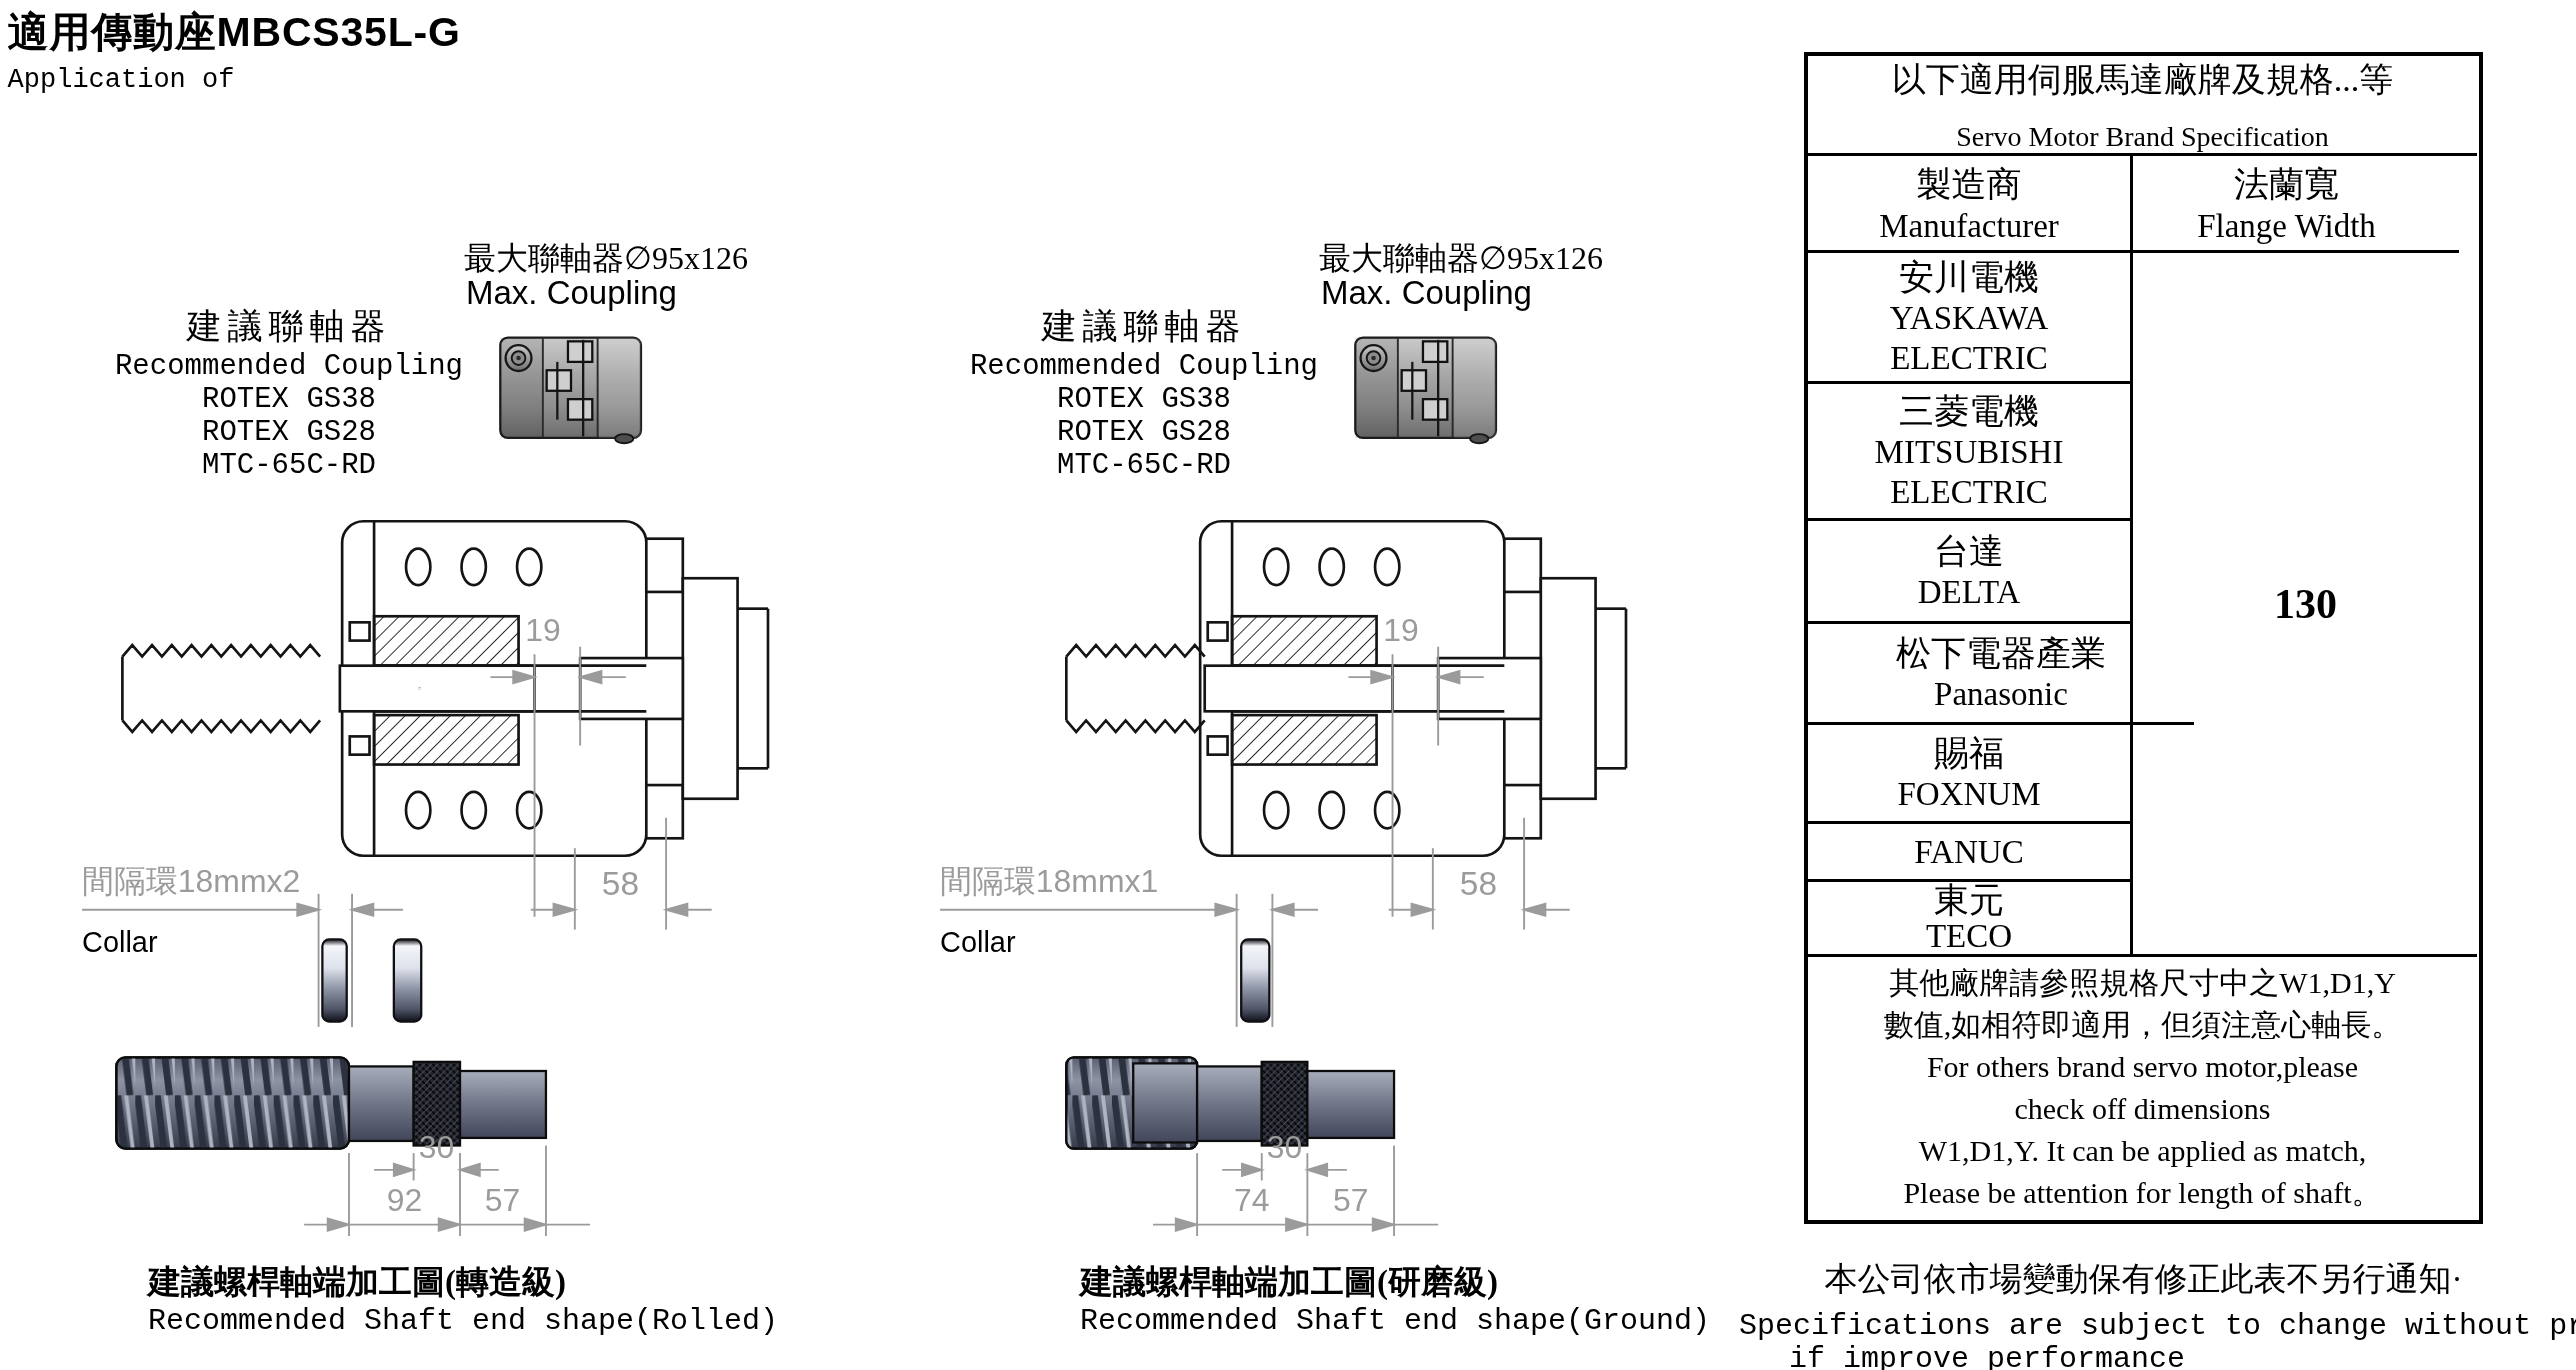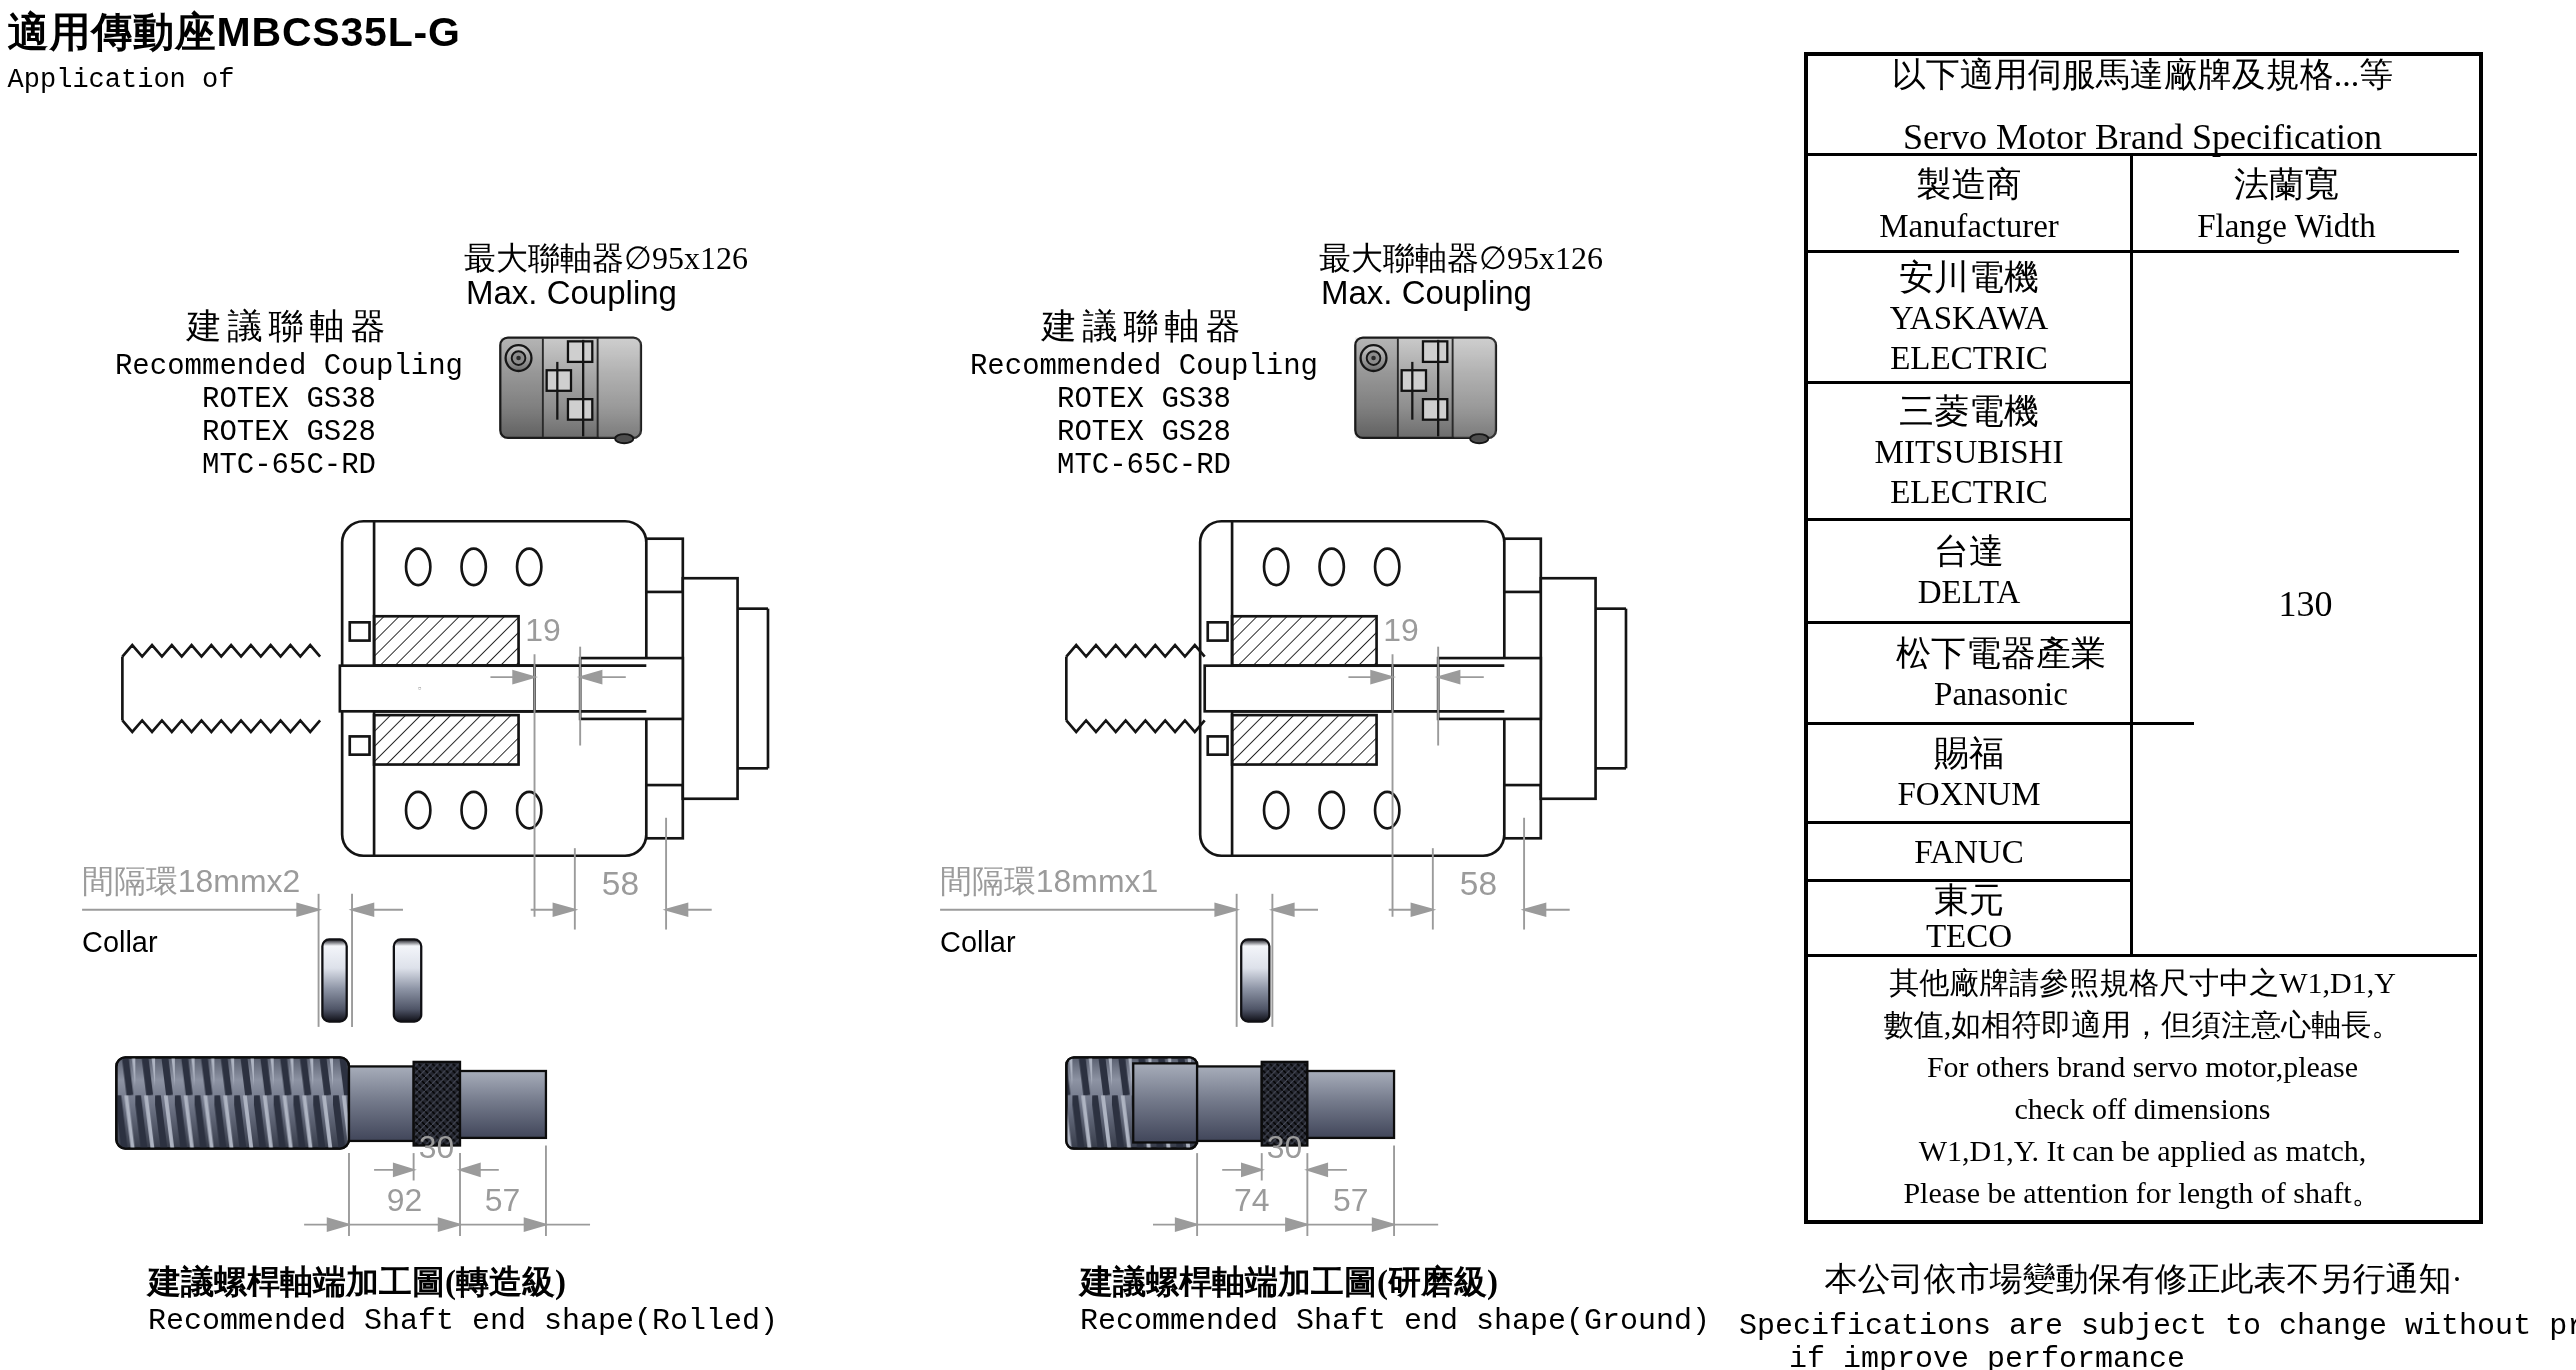--- a/index.html
+++ b/index.html
@@ -19,26 +19,26 @@
   .rec-cjk{font-size:35px;letter-spacing:6px;}
   .rec-en,.rec-model{font-family:"Liberation Mono",monospace;font-size:29px;line-height:33px;}
   .caption-cjk{font-size:33px;font-weight:700;}
   .caption-en{font-family:"Liberation Mono",monospace;font-size:30px;}
   
   .spec-table{left:1804px;top:52px;width:679px;height:1172px;
               border:4.6px solid #000;box-sizing:border-box;}
   .spec-table .cell{position:absolute;box-sizing:border-box;display:flex;
                     flex-direction:column;align-items:center;justify-content:center;}
   .tt-cjk{font-size:34px;}
-  .tt-en{font-size:36px;margin-top:18px;}
+  .tt-en{font-size:28px;margin-top:18px;}
   .th-cjk{font-size:35px;}
   .th-en{font-size:33px;}
   .row-cjk{font-size:35px;line-height:41px;}
   .row-en{font-size:33px;line-height:40px;}
-  .flange-val{font-size:36px;}
+  .flange-val{font-size:42px;font-weight:bold;}
   .note-line{font-size:30px;line-height:42px;text-align:center;white-space:nowrap;}
   .vdivider{position:absolute;background:#000;}
   
   .foot1{left:1804px;top:1257px;width:679px;text-align:center;font-size:33px;}
   .foot2{left:1739px;top:1309px;font-family:"Liberation Mono",monospace;font-size:30px;white-space:nowrap;}
   .foot3{left:1789px;top:1342px;font-family:"Liberation Mono",monospace;font-size:30px;white-space:nowrap;}
   svg text{font-family:"Liberation Sans",sans-serif;}
 </style>
 </head>
 <body>

